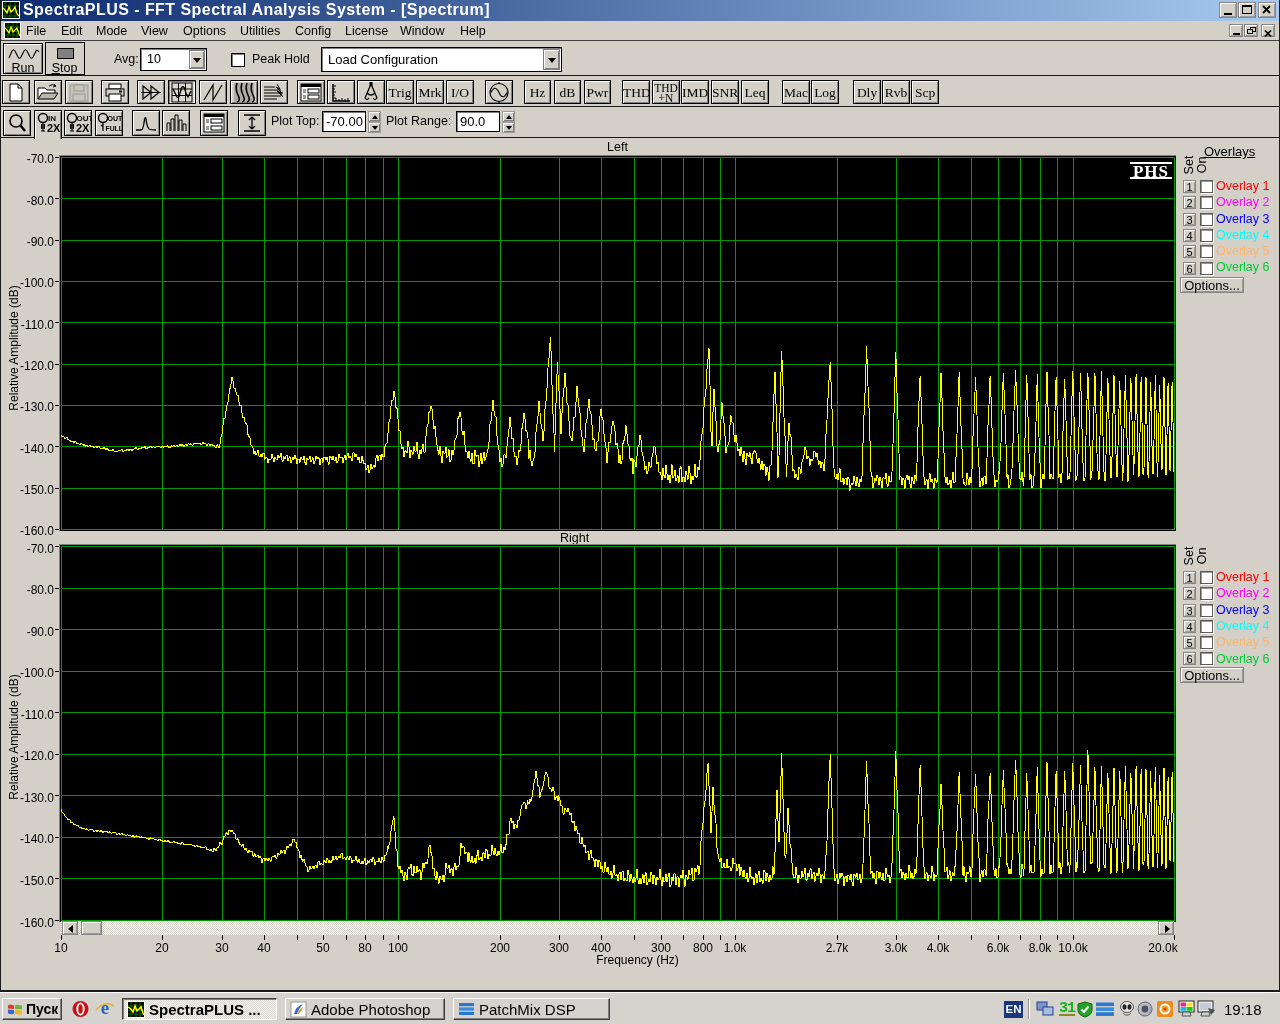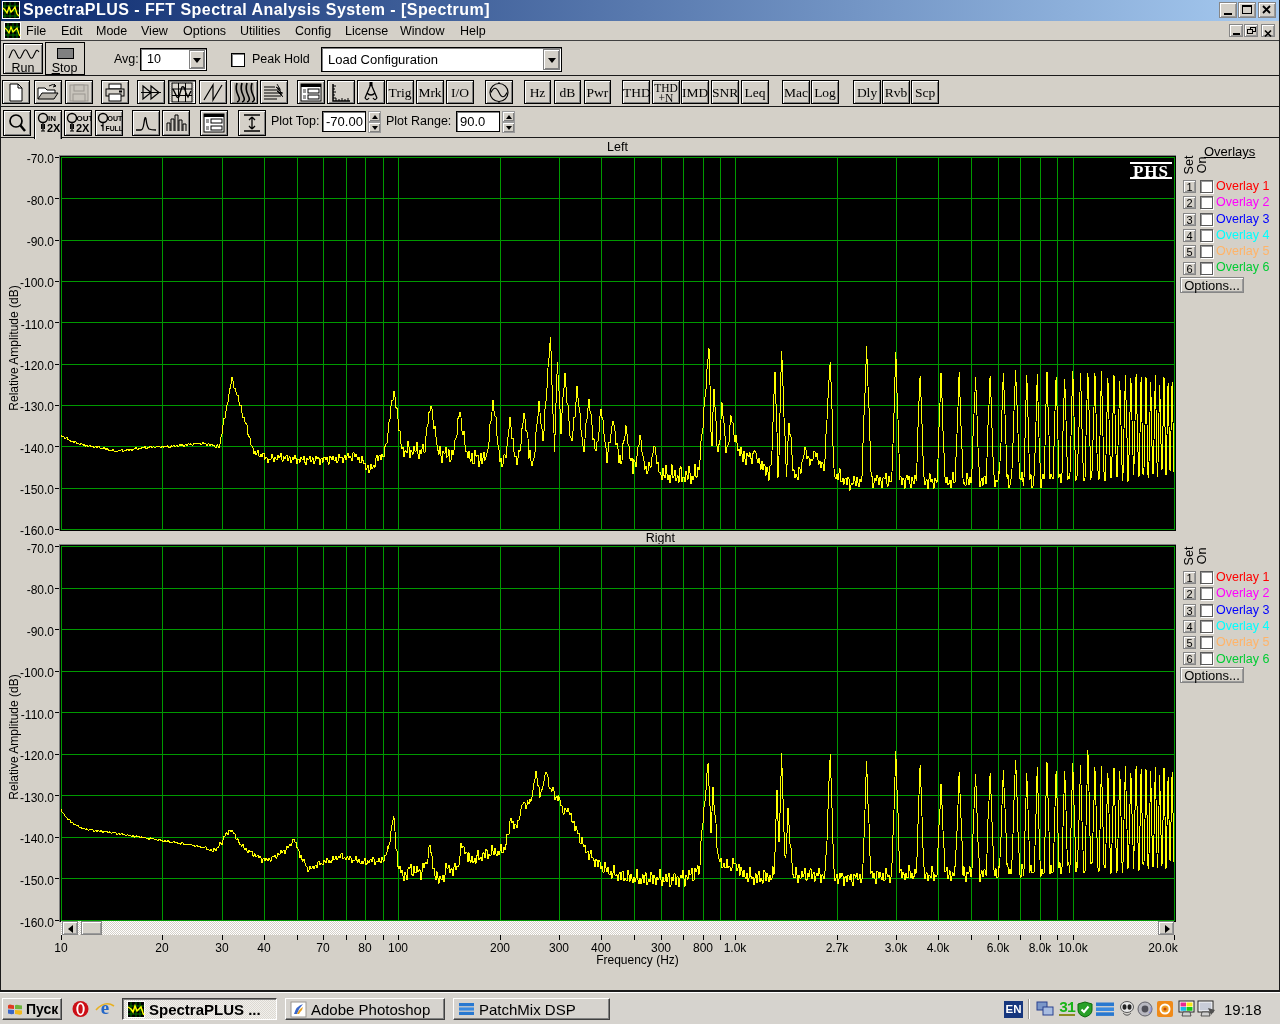--- a/index.html
+++ b/index.html
@@ -236,21 +236,21 @@
   <span class="abs white-in" style="left:456px;top:4px;width:44px;height:21px;font-size:13px;padding:2px 0 0 3px">90.0</span>
   <span class="spin" style="left:502px;top:4px;height:11px">
         <span class="au"></span>
       </span>
   <span class="spin" style="left:502px;top:15px;height:11px">
         <span class="ad"></span>
       </span>
 </div>
 <div class="abs" style="left:0;top:139px;width:1280px;height:830px;background:#d4d0c8"></div>
 <div class="abs pltitle" style="left:560px;top:140px;width:115px;text-align:center">Left</div>
-<div class="abs pltitle" style="left:560px;top:531px;width:115px;text-align:right">Right</div>
+<div class="abs pltitle" style="left:560px;top:531px;width:115px;text-align:left">Right</div>
 <div class="abs" style="left:59px;top:155px;width:1117px;height:376px;background:#000;border-left:2px solid #808080;border-top:2px solid #808080"></div>
 <div class="abs" style="left:59px;top:544px;width:1117px;height:378px;background:#000;border-left:2px solid #808080;border-top:2px solid #808080"></div>
 <svg class="abs" style="left:60px;top:156px" width="1116" height="375" viewBox="60 156 1116 375">
       <rect x="60" y="156" width="1116" height="375" fill="#000"></rect>
       <path d="M61.5 157.0 V530.0 M162.5 157.0 V530.0 M222.5 157.0 V530.0 M264.5 157.0 V530.0 M297.5 157.0 V530.0 M323.5 157.0 V530.0 M346.5 157.0 V530.0 M365.5 157.0 V530.0 M383.5 157.0 V530.0 M398.5 157.0 V530.0 M500.5 157.0 V530.0 M559.5 157.0 V530.0 M601.5 157.0 V530.0 M634.5 157.0 V530.0 M661.5 157.0 V530.0 M683.5 157.0 V530.0 M703.5 157.0 V530.0 M720.5 157.0 V530.0 M735.5 157.0 V530.0 M837.5 157.0 V530.0 M896.5 157.0 V530.0 M938.5 157.0 V530.0 M971.5 157.0 V530.0 M998.5 157.0 V530.0 M1020.5 157.0 V530.0 M1040.5 157.0 V530.0 M1057.5 157.0 V530.0 M1073.5 157.0 V530.0 M1174.5 157.0 V530.0 M1174.5 157.0 V530.0 M61.0 157.5 H1175.0 M61.0 198.5 H1175.0 M61.0 240.5 H1175.0 M61.0 281.5 H1175.0 M61.0 322.5 H1175.0 M61.0 364.5 H1175.0 M61.0 405.5 H1175.0 M61.0 446.5 H1175.0 M61.0 488.5 H1175.0 M61.0 529.5 H1175.0" stroke="#009900" fill="none" stroke-width="1" shape-rendering="crispEdges"></path>
       <polyline points="61.0,434.9 62.0,436.6 63.0,436.9 64.0,437.0 65.0,438.9 66.0,438.2 67.0,437.6 68.0,439.5 69.0,440.0 70.0,440.6 71.0,441.9 72.0,440.9 73.0,441.2 74.0,442.6 75.0,441.4 76.0,441.8 77.0,443.4 78.0,443.2 79.0,444.2 80.0,444.6 81.0,443.1 82.0,444.2 83.0,445.3 84.0,444.5 85.0,445.7 86.0,446.2 87.0,445.6 88.0,446.7 89.0,446.0 90.0,444.7 91.0,446.5 92.0,446.9 93.0,446.5 94.0,447.6 95.0,446.8 96.0,446.5 97.0,447.8 98.0,446.6 99.0,446.5 100.0,448.3 101.0,448.1 102.0,448.4 103.0,449.0 104.0,447.5 105.0,448.3 106.0,449.7 107.0,448.7 108.0,449.6 109.0,450.7 110.0,449.9 111.0,450.7 112.0,450.5 113.0,449.3 114.0,451.2 115.0,452.1 116.0,450.9 117.0,451.7 118.0,451.1 119.0,450.2 120.0,451.2 121.0,450.1 122.0,449.5 123.0,451.4 124.0,450.9 125.0,450.1 126.0,450.5 127.0,449.1 128.0,449.2 129.0,450.5 130.0,449.2 131.0,449.3 132.0,450.5 133.0,449.2 134.0,449.0 135.0,448.9 136.0,447.5 137.0,448.8 138.0,449.6 139.0,448.1 140.0,448.6 141.0,448.5 142.0,447.2 143.0,448.0 144.0,447.4 145.0,446.6 146.0,448.6 147.0,448.4 148.0,447.0 149.0,447.6 150.0,446.7 151.0,446.5 152.0,448.0 153.0,446.9 154.0,446.7 155.0,448.3 156.0,447.0 157.0,446.4 158.0,446.8 159.0,445.8 160.0,446.8 161.0,448.0 162.0,446.3 163.0,446.7 164.0,447.3 165.0,445.9 166.0,446.4 167.0,446.5 168.0,445.7 169.0,447.5 170.0,447.6 171.0,445.7 172.0,446.4 173.0,446.2 174.0,445.6 175.0,447.0 176.0,446.2 177.0,445.6 178.0,447.2 179.0,446.0 180.0,444.6 181.0,445.5 182.0,444.7 183.0,445.2 184.0,446.4 185.0,444.7 186.0,444.5 187.0,445.5 188.0,443.8 189.0,443.8 190.0,444.5 191.0,443.7 192.0,445.0 193.0,445.2 194.0,443.0 195.0,443.5 196.0,443.9 197.0,442.9 198.0,444.0 199.0,443.9 200.0,443.0 201.0,444.7 202.0,443.9 203.0,442.4 204.0,443.8 205.0,443.8 206.0,444.0 207.0,445.4 208.0,444.1 209.0,443.9 210.0,445.5 211.0,444.2 212.0,443.9 213.0,445.9 214.0,445.3 215.0,446.9 216.0,448.2 217.0,444.6 218.0,445.8 219.0,448.3 220.0,443.9 221.0,437.1 222.0,433.7 223.0,424.7 224.0,418.5 225.0,418.4 226.0,411.2 227.0,404.8 228.0,402.4 229.0,394.0 230.0,388.6 231.0,384.1 232.0,376.6 233.0,381.0 234.0,388.2 235.0,388.2 236.0,391.8 237.0,395.3 238.0,395.0 239.0,401.6 240.0,405.5 241.0,405.3 242.0,413.1 243.0,417.7 244.0,417.4 245.0,422.2 246.0,423.4 247.0,425.3 248.0,434.6 249.0,436.6 250.0,437.6 251.0,445.0 252.0,446.3 253.0,448.0 254.0,453.8 255.0,451.2 256.0,455.0 257.0,452.9 258.0,450.1 259.0,456.2 260.0,456.5 261.0,454.5 262.0,456.5 263.0,453.1 264.0,453.5 265.0,459.4 266.0,456.9 267.0,457.5 268.0,462.9 269.0,459.6 270.0,459.1 271.0,459.5 272.0,454.1 273.0,457.8 274.0,462.2 275.0,457.4 276.0,458.8 277.0,459.5 278.0,454.9 279.0,457.8 280.0,456.7 281.0,452.9 282.0,460.1 283.0,461.4 284.0,456.6 285.0,458.9 286.0,456.2 287.0,454.7 288.0,460.9 289.0,458.0 290.0,456.5 291.0,462.9 292.0,459.9 293.0,457.3 294.0,459.4 295.0,455.2 296.0,458.4 297.0,464.4 298.0,459.1 299.0,459.4 300.0,462.5 301.0,457.6 302.0,459.1 303.0,460.1 304.0,456.2 305.0,462.5 306.0,464.7 307.0,457.9 308.0,459.5 309.0,459.2 310.0,456.4 311.0,461.8 312.0,460.3 313.0,457.5 314.0,464.0 315.0,461.4 316.0,456.3 317.0,459.3 318.0,457.1 319.0,458.5 320.0,464.6 321.0,459.3 322.0,457.9 323.0,462.4 324.0,457.5 325.0,457.0 326.0,460.0 327.0,456.8 328.0,461.6 329.0,464.5 330.0,456.5 331.0,457.4 332.0,459.6 333.0,456.0 334.0,460.2 335.0,460.5 336.0,456.9 337.0,462.7 338.0,461.1 339.0,454.1 340.0,457.8 341.0,457.8 342.0,457.2 343.0,462.7 344.0,458.2 345.0,455.1 346.0,460.4 347.0,455.9 348.0,453.2 349.0,457.9 350.0,455.7 351.0,458.1 352.0,461.2 353.0,453.0 354.0,452.7 355.0,457.0 356.0,453.8 357.0,457.1 358.0,460.4 359.0,457.3 360.0,462.5 361.0,462.8 362.0,455.6 363.0,460.5 364.0,464.1 365.0,463.3 366.0,469.6 367.0,468.1 368.0,465.1 369.0,472.5 370.0,470.4 371.0,464.1 372.0,469.3 373.0,467.1 374.0,465.4 375.0,467.5 376.0,457.7 377.0,455.3 378.0,461.4 379.0,455.8 380.0,455.4 381.0,459.6 382.0,454.0 383.0,456.4 384.0,456.9 385.0,446.6 386.0,444.1 387.0,443.3 388.0,433.2 389.0,422.2 390.0,419.6 391.0,406.0 392.0,400.0 393.0,400.5 394.0,391.1 395.0,397.2 396.0,407.7 397.0,408.3 398.0,418.8 399.0,431.2 400.0,430.7 401.0,444.0 402.0,449.4 403.0,447.1 404.0,456.7 405.0,451.6 406.0,450.7 407.0,453.2 408.0,441.5 409.0,446.5 410.0,457.8 411.0,450.0 412.0,451.9 413.0,454.6 414.0,445.7 415.0,451.1 416.0,451.2 417.0,441.9 418.0,453.6 419.0,458.8 420.0,450.2 421.0,453.8 422.0,449.0 423.0,443.9 424.0,452.2 425.0,452.4 426.0,436.3 427.0,427.3 428.0,424.1 429.0,412.5 430.0,411.4 431.0,405.8 432.0,408.8 433.0,419.6 434.0,428.5 435.0,426.2 436.0,437.2 437.0,445.1 438.0,450.5 439.0,454.5 440.0,445.7 441.0,456.0 442.0,463.4 443.0,451.6 444.0,453.2 445.0,453.0 446.0,446.8 447.0,457.2 448.0,456.6 449.0,449.5 450.0,461.5 451.0,459.9 452.0,449.9 453.0,454.9 454.0,450.6 455.0,440.2 456.0,437.8 457.0,435.3 458.0,418.4 459.0,416.5 460.0,412.3 461.0,417.4 462.0,430.6 463.0,434.8 464.0,431.2 465.0,444.6 466.0,451.5 467.0,452.1 468.0,458.3 469.0,451.3 470.0,458.9 471.0,461.4 472.0,453.1 473.0,463.7 474.0,464.1 475.0,450.4 476.0,455.5 477.0,456.3 478.0,454.7 479.0,466.9 480.0,461.1 481.0,453.3 482.0,463.7 483.0,457.8 484.0,451.7 485.0,460.5 486.0,456.9 487.0,452.7 488.0,449.0 489.0,442.0 490.0,424.3 491.0,421.1 492.0,411.7 493.0,399.9 494.0,410.8 495.0,415.7 496.0,417.1 497.0,436.4 498.0,445.0 499.0,450.1 500.0,462.0 501.0,458.0 502.0,467.4 503.0,464.4 504.0,454.6 505.0,455.2 506.0,457.9 507.0,445.8 508.0,437.4 509.0,429.2 510.0,416.9 511.0,426.8 512.0,438.9 513.0,438.4 514.0,451.8 515.0,457.1 516.0,456.4 517.0,465.2 518.0,458.1 519.0,450.4 520.0,451.5 521.0,444.2 522.0,428.5 523.0,423.5 524.0,413.2 525.0,418.9 526.0,430.4 527.0,431.8 528.0,438.3 529.0,458.6 530.0,449.9 531.0,461.1 532.0,465.8 533.0,461.0 534.0,457.9 535.0,452.5 536.0,432.5 537.0,424.2 538.0,416.2 539.0,400.8 540.0,412.4 541.0,423.9 541.5,428.9 542.0,428.9 543.0,441.1 544.0,431.2 545.0,409.1 546.0,401.2 547.0,388.5 548.0,367.7 549.0,358.3 550.0,343.5 550.5,336.9 551.0,350.5 552.0,384.9 553.0,414.0 554.0,433.3 554.5,452.3 555.0,436.0 556.0,403.4 557.0,374.7 557.5,361.7 558.0,374.3 559.0,390.6 560.0,408.7 561.0,434.2 561.5,421.5 562.0,413.4 563.0,397.3 564.0,388.0 565.0,372.8 566.0,386.6 567.0,403.3 568.0,405.3 569.0,420.7 570.0,435.7 571.0,438.1 572.0,441.2 573.0,431.5 574.0,417.6 575.0,417.3 576.0,402.1 577.0,386.3 578.0,398.3 579.0,407.1 580.0,412.8 581.0,429.9 582.0,436.6 583.0,446.3 584.0,452.1 585.0,438.8 586.0,422.9 587.0,419.4 588.0,407.9 589.0,399.2 590.0,410.6 591.0,414.2 592.0,425.0 593.0,439.5 594.0,438.6 595.0,448.6 596.0,451.2 597.0,442.2 598.0,441.3 599.0,432.7 600.0,415.7 601.0,408.9 602.0,417.4 603.0,419.6 604.0,434.1 605.0,442.2 606.0,447.9 607.0,463.1 608.0,452.1 609.0,442.4 610.0,442.9 611.0,434.2 612.0,426.1 613.0,420.8 614.0,424.8 615.0,431.0 616.0,444.9 617.0,442.7 618.0,449.1 619.0,463.0 620.0,454.8 621.0,464.4 622.0,460.6 623.0,443.6 624.0,440.6 625.0,436.3 626.0,425.5 627.0,434.0 628.0,444.0 629.0,446.1 630.0,458.6 631.0,460.5 632.0,458.0 633.0,474.1 634.0,459.7 635.0,461.8 636.0,466.7 637.0,456.5 638.0,447.4 639.0,445.5 640.0,435.5 641.0,439.6 642.0,452.2 643.0,455.6 644.0,460.9 645.0,469.5 646.0,465.7 647.0,473.9 648.0,471.1 649.0,462.1 650.0,465.7 651.0,467.4 652.0,456.7 653.0,452.8 654.0,446.6 655.0,446.8 656.0,455.4 657.0,464.0 658.0,462.0 659.0,472.3 660.0,472.2 661.0,475.2 662.0,480.3 663.0,468.1 664.0,475.5 665.0,477.8 666.0,464.7 667.0,473.5 668.0,479.7 669.0,475.0 670.0,482.9 671.0,475.2 672.0,464.5 673.0,477.6 674.0,476.3 675.0,470.2 676.0,481.4 677.0,477.9 678.0,475.6 679.0,482.6 680.0,468.6 681.0,466.5 682.0,482.0 683.0,477.0 684.0,477.1 685.0,482.4 686.0,470.8 687.0,474.8 688.0,479.6 689.0,465.7 690.0,473.3 691.0,484.1 692.0,476.0 693.0,479.9 694.0,475.9 695.0,464.3 696.0,476.4 697.0,477.4 698.0,467.1 699.0,469.9 700.0,460.1 701.0,441.3 702.0,433.7 703.0,428.4 704.0,407.1 705.0,397.0 706.0,389.6 707.0,368.8 708.0,359.5 709.0,348.1 710.0,385.4 711.0,431.9 712.0,446.4 713.0,412.2 714.0,388.6 715.0,407.2 716.0,420.9 717.0,446.3 718.0,451.8 719.0,444.6 720.0,440.6 721.0,419.8 722.0,402.5 723.0,415.7 724.0,423.1 725.0,435.7 726.0,452.7 727.0,447.0 728.0,445.4 729.0,442.2 730.0,425.4 731.0,415.5 732.0,422.3 733.0,423.2 734.0,435.1 735.0,442.0 736.0,435.0 737.0,443.0 738.0,450.8 739.0,449.3 740.0,456.1 741.0,447.3 742.0,454.2 743.0,462.1 744.0,450.8 745.0,458.5 746.0,465.2 747.0,453.4 748.0,455.5 749.0,457.2 750.0,452.5 751.0,458.5 752.0,464.2 753.0,453.5 754.0,450.8 755.0,451.2 756.0,452.9 757.0,459.3 758.0,462.7 759.0,458.4 760.0,464.1 761.0,469.6 762.0,460.8 763.0,469.7 764.0,464.3 765.0,466.2 766.0,475.6 767.0,466.7 768.0,471.7 769.0,480.6 770.0,466.2 771.0,465.4 772.0,451.1 773.0,422.5 774.0,394.2 775.0,371.9 776.0,403.5 777.0,431.9 778.0,477.5 778.5,467.0 779.0,456.2 780.0,413.2 781.0,372.9 781.5,351.5 782.0,360.1 783.0,385.9 784.0,417.4 785.0,436.1 786.0,464.0 786.5,476.7 787.0,465.5 788.0,441.2 789.0,422.8 790.0,434.5 791.0,436.5 792.0,454.6 793.0,471.3 794.0,469.6 795.0,478.3 796.0,473.7 797.0,477.1 798.0,479.9 799.0,467.6 800.0,468.8 801.0,473.7 802.0,462.2 803.0,458.6 804.0,455.2 805.0,447.0 806.0,449.9 807.0,459.4 808.0,456.1 809.0,458.3 810.0,465.6 811.0,458.9 812.0,460.5 813.0,458.9 814.0,451.3 815.0,451.6 816.0,457.0 817.0,452.9 818.0,459.7 819.0,464.5 820.0,460.9 821.0,467.6 822.0,461.8 823.0,464.1 824.0,470.8 824.2,469.6 825.0,459.3 826.0,434.0 827.0,420.0 828.0,398.7 829.0,379.9 830.0,365.4 830.2,362.3 831.0,382.0 832.0,408.8 833.0,445.8 834.0,468.4 834.2,471.3 835.0,476.7 836.0,478.9 837.0,473.9 838.0,479.7 839.0,473.4 840.0,468.5 841.0,481.8 842.0,481.8 843.0,478.1 844.0,484.5 845.0,478.9 846.0,478.1 847.0,484.8 848.0,477.0 849.0,479.1 850.0,490.5 851.0,485.0 852.0,483.6 853.0,484.5 854.0,475.6 855.0,481.0 856.0,486.0 857.0,477.4 858.0,482.8 859.0,487.0 860.0,479.1 861.0,481.4 861.6,480.7 862.0,476.5 863.0,443.3 864.0,415.1 865.0,393.6 866.0,364.3 866.6,345.8 867.0,358.1 868.0,386.2 869.0,408.0 870.0,440.8 871.0,472.3 871.6,476.9 872.0,475.7 873.0,488.2 874.0,482.8 875.0,477.7 876.0,481.4 877.0,474.6 878.0,477.9 879.0,485.1 880.0,476.7 881.0,480.7 882.0,487.7 883.0,478.1 884.0,477.9 885.0,478.7 886.0,473.1 887.0,483.7 888.0,486.4 889.0,476.2 890.0,481.7 891.0,481.7 891.8,473.2 892.0,471.9 893.0,443.8 894.0,413.8 895.0,377.4 895.8,352.3 896.0,358.3 897.0,392.8 898.0,419.0 899.0,453.1 899.8,480.0 900.0,476.5 901.0,476.7 902.0,485.0 903.0,478.0 904.0,479.7 905.0,488.5 906.0,478.2 907.0,475.3 908.0,480.3 909.0,475.9 910.0,483.6 911.0,487.9 912.0,476.8 913.0,481.1 914.0,484.2 915.0,474.7 916.0,479.2 916.1,481.3 917.0,463.3 918.0,427.4 919.0,401.3 920.0,378.6 920.1,375.6 921.0,397.0 922.0,423.5 923.0,456.0 924.0,476.6 924.1,477.7 925.0,485.0 926.0,480.7 927.0,479.7 928.0,488.8 929.0,479.0 930.0,473.5 931.0,481.9 932.0,479.3 933.0,483.1 934.0,488.6 935.0,478.0 936.0,480.4 937.0,483.0 938.0,459.0 939.0,427.8 940.0,402.7 941.0,372.7 942.0,398.0 943.0,431.1 944.0,453.1 945.0,477.4 946.0,483.2 947.0,477.1 948.0,484.7 949.0,483.7 950.0,480.1 951.0,488.0 952.0,479.7 953.0,472.1 954.0,482.9 955.0,482.3 955.2,479.0 956.0,457.3 957.0,434.0 958.0,407.2 959.0,376.9 959.2,372.2 960.0,397.0 961.0,425.8 962.0,448.7 963.0,478.2 963.2,484.3 964.0,481.9 965.0,485.2 966.0,485.3 967.0,473.2 968.0,479.4 969.0,485.0 970.0,477.0 971.0,483.3 971.5,481.6 972.0,469.7 973.0,436.4 974.0,413.8 975.0,392.2 975.5,377.0 976.0,389.3 977.0,415.1 978.0,447.3 979.0,466.8 979.5,474.1 980.0,487.1 981.0,481.0 982.0,477.9 983.0,485.6 984.0,477.0 985.0,475.7 986.0,484.0 986.1,482.6 987.0,458.1 988.0,425.4 989.0,405.0 990.0,378.4 990.1,375.9 991.0,397.0 992.0,428.0 993.0,457.1 994.0,474.6 994.1,478.2 995.0,487.4 996.0,479.7 997.0,482.3 998.0,479.8 999.0,471.2 999.4,474.3 1000.0,461.9 1001.0,443.1 1002.0,410.7 1003.0,382.4 1003.4,373.5 1004.0,389.9 1005.0,414.3 1006.0,444.1 1007.0,477.3 1007.4,477.8 1008.0,474.4 1009.0,488.0 1010.0,484.9 1011.0,478.8 1011.6,473.1 1012.0,468.9 1013.0,443.2 1014.0,411.0 1015.0,386.5 1015.6,369.7 1016.0,381.4 1017.0,404.5 1018.0,433.1 1019.0,462.3 1019.6,473.2 1020.0,478.6 1021.0,479.8 1022.0,472.3 1023.0,482.3 1023.8,485.5 1024.0,478.1 1025.0,438.6 1026.0,400.8 1026.8,375.4 1027.0,382.8 1028.0,416.7 1029.0,453.0 1029.8,480.0 1030.0,478.7 1031.0,474.6 1032.0,487.8 1033.0,485.8 1034.0,475.8 1034.3,473.6 1035.0,453.5 1036.0,422.1 1037.0,384.8 1037.3,373.6 1038.0,401.3 1039.0,437.2 1040.0,462.9 1040.3,475.1 1041.0,488.1 1042.0,479.3 1043.0,474.5 1044.0,479.2 1045.0,446.1 1046.0,404.6 1047.0,371.6 1048.0,406.8 1049.0,435.1 1050.0,479.1 1051.0,473.8 1052.0,477.1 1053.0,479.3 1053.1,479.1 1054.0,446.8 1055.0,410.9 1056.0,380.4 1056.1,376.6 1057.0,405.7 1058.0,439.3 1059.0,477.9 1059.1,475.7 1060.0,473.8 1061.0,482.7 1061.7,481.6 1062.0,473.8 1063.0,431.5 1064.0,398.4 1064.7,378.7 1065.0,388.5 1066.0,420.2 1067.0,456.9 1067.7,480.2 1068.0,475.7 1069.0,478.9 1069.8,478.9 1070.0,473.4 1071.0,436.4 1072.0,396.6 1072.8,371.5 1073.0,378.8 1074.0,416.2 1075.0,449.9 1075.8,480.2 1076.0,480.3 1077.0,476.0 1077.5,474.9 1078.0,454.4 1079.0,428.0 1080.0,392.5 1080.5,373.4 1081.0,390.5 1082.0,428.7 1083.0,463.0 1083.5,474.0 1084.0,480.5 1084.9,480.9 1085.0,478.3 1086.0,435.8 1087.0,400.2 1087.9,372.9 1088.0,376.4 1089.0,409.8 1090.0,445.7 1090.9,479.9 1091.0,478.3 1091.9,475.9 1092.0,471.7 1093.0,440.5 1094.0,407.3 1094.9,372.6 1095.0,375.9 1096.0,412.9 1097.0,453.4 1097.9,469.7 1098.0,471.3 1099.0,480.0 1100.0,436.1 1101.0,391.7 1101.5,371.3 1102.0,395.5 1103.0,436.3 1104.0,471.9 1105.0,480.9 1105.4,474.1 1106.0,455.1 1107.0,412.7 1107.9,377.8 1108.0,382.3 1109.0,419.0 1110.0,455.2 1110.4,473.4 1111.0,477.8 1111.5,473.1 1112.0,457.3 1113.0,413.9 1114.0,375.4 1115.0,414.1 1116.0,454.2 1116.5,476.0 1117.0,477.1 1117.3,474.0 1118.0,446.0 1119.0,409.0 1119.8,381.3 1120.0,389.3 1121.0,425.2 1122.0,464.7 1122.3,481.2 1122.9,479.2 1123.0,473.7 1124.0,429.0 1125.0,391.0 1125.4,375.2 1126.0,399.8 1127.0,437.5 1127.9,480.5 1128.0,481.5 1128.4,476.4 1129.0,455.7 1130.0,412.6 1130.9,378.0 1131.0,382.4 1132.0,420.1 1133.0,455.2 1133.4,471.5 1133.6,474.8 1134.0,465.7 1135.0,420.7 1136.0,377.9 1136.1,374.3 1137.0,413.7 1138.0,452.0 1138.6,468.2 1139.0,477.0 1139.1,473.3 1140.0,432.9 1141.0,382.1 1141.1,376.9 1142.0,422.4 1143.0,474.0 1143.1,474.2 1144.0,468.2 1145.0,424.8 1146.0,376.9 1147.0,424.0 1148.0,474.9 1148.7,477.5 1149.0,462.9 1150.0,412.4 1150.7,382.1 1151.0,396.7 1152.0,445.8 1152.7,471.6 1153.0,473.4 1153.3,472.8 1154.0,440.1 1155.0,391.1 1155.3,375.0 1156.0,409.4 1157.0,463.0 1157.3,477.1 1157.7,472.5 1158.0,463.3 1159.0,413.5 1159.7,384.6 1160.0,398.5 1161.0,443.8 1161.7,467.2 1162.0,469.8 1163.0,427.0 1164.0,377.5 1165.0,426.6 1166.0,474.8 1166.1,475.0 1167.0,434.6 1168.0,386.8 1168.1,382.6 1169.0,426.3 1170.0,469.5 1170.1,471.1 1171.0,431.3 1172.0,386.4 1172.1,382.0 1173.0,421.9 1174.0,471.6" fill="none" stroke="#ffff00" stroke-width="1" shape-rendering="crispEdges"></polyline>
     </svg>
 <svg class="abs" style="left:60px;top:545px" width="1116" height="377" viewBox="60 545 1116 377">
       <rect x="60" y="545" width="1116" height="377" fill="#000"></rect>
       <path d="M61.5 546.0 V921.0 M162.5 546.0 V921.0 M222.5 546.0 V921.0 M264.5 546.0 V921.0 M297.5 546.0 V921.0 M323.5 546.0 V921.0 M346.5 546.0 V921.0 M365.5 546.0 V921.0 M383.5 546.0 V921.0 M398.5 546.0 V921.0 M500.5 546.0 V921.0 M559.5 546.0 V921.0 M601.5 546.0 V921.0 M634.5 546.0 V921.0 M661.5 546.0 V921.0 M683.5 546.0 V921.0 M703.5 546.0 V921.0 M720.5 546.0 V921.0 M735.5 546.0 V921.0 M837.5 546.0 V921.0 M896.5 546.0 V921.0 M938.5 546.0 V921.0 M971.5 546.0 V921.0 M998.5 546.0 V921.0 M1020.5 546.0 V921.0 M1040.5 546.0 V921.0 M1057.5 546.0 V921.0 M1073.5 546.0 V921.0 M1174.5 546.0 V921.0 M1174.5 546.0 V921.0 M61.0 546.5 H1175.0 M61.0 588.5 H1175.0 M61.0 629.5 H1175.0 M61.0 671.5 H1175.0 M61.0 712.5 H1175.0 M61.0 754.5 H1175.0 M61.0 795.5 H1175.0 M61.0 837.5 H1175.0 M61.0 878.5 H1175.0 M61.0 920.5 H1175.0" stroke="#009900" fill="none" stroke-width="1" shape-rendering="crispEdges"></path>
@@ -334,21 +334,21 @@
 <span class="abs" style="left:1020px;top:935px;width:1px;height:5px;background:#000"></span>
 <span class="abs" style="left:1040px;top:935px;width:1px;height:5px;background:#000"></span>
 <span class="abs" style="left:1057px;top:935px;width:1px;height:5px;background:#000"></span>
 <span class="abs" style="left:1073px;top:935px;width:1px;height:5px;background:#000"></span>
 <span class="abs" style="left:1174px;top:935px;width:1px;height:5px;background:#000"></span>
 <span class="abs" style="left:1174px;top:935px;width:1px;height:5px;background:#000"></span>
 <span class="abs axlab" style="left:39px;top:941px;width:44px;text-align:center">10</span>
 <span class="abs axlab" style="left:140px;top:941px;width:44px;text-align:center">20</span>
 <span class="abs axlab" style="left:200px;top:941px;width:44px;text-align:center">30</span>
 <span class="abs axlab" style="left:242px;top:941px;width:44px;text-align:center">40</span>
-<span class="abs axlab" style="left:301px;top:941px;width:44px;text-align:center">70</span>
+<span class="abs axlab" style="left:301px;top:941px;width:44px;text-align:center">50</span>
 <span class="abs axlab" style="left:343px;top:941px;width:44px;text-align:center">80</span>
 <span class="abs axlab" style="left:376px;top:941px;width:44px;text-align:center">100</span>
 <span class="abs axlab" style="left:478px;top:941px;width:44px;text-align:center">200</span>
 <span class="abs axlab" style="left:537px;top:941px;width:44px;text-align:center">300</span>
 <span class="abs axlab" style="left:579px;top:941px;width:44px;text-align:center">400</span>
 <span class="abs axlab" style="left:639px;top:941px;width:44px;text-align:center">300</span>
 <span class="abs axlab" style="left:681px;top:941px;width:44px;text-align:center">800</span>
 <span class="abs axlab" style="left:713px;top:941px;width:44px;text-align:center">1.0k</span>
 <span class="abs axlab" style="left:815px;top:941px;width:44px;text-align:center">2.7k</span>
 <span class="abs axlab" style="left:874px;top:941px;width:44px;text-align:center">3.0k</span>

